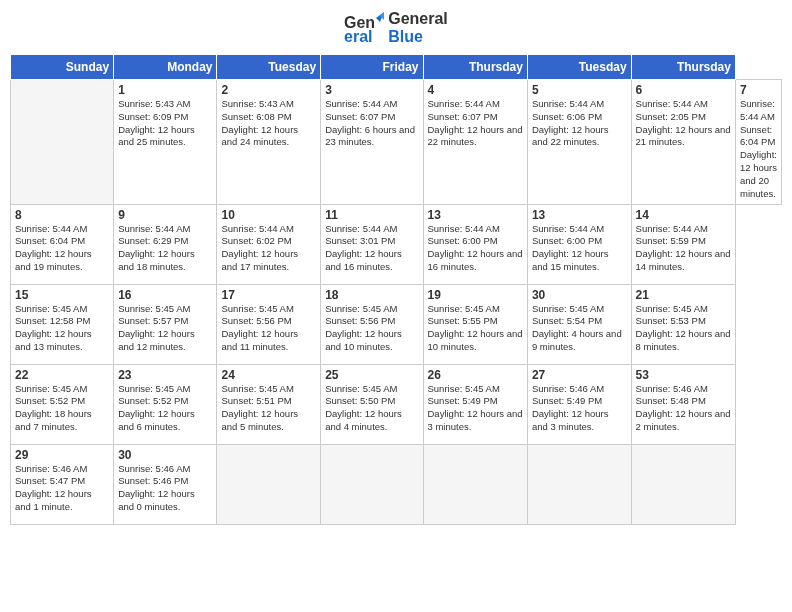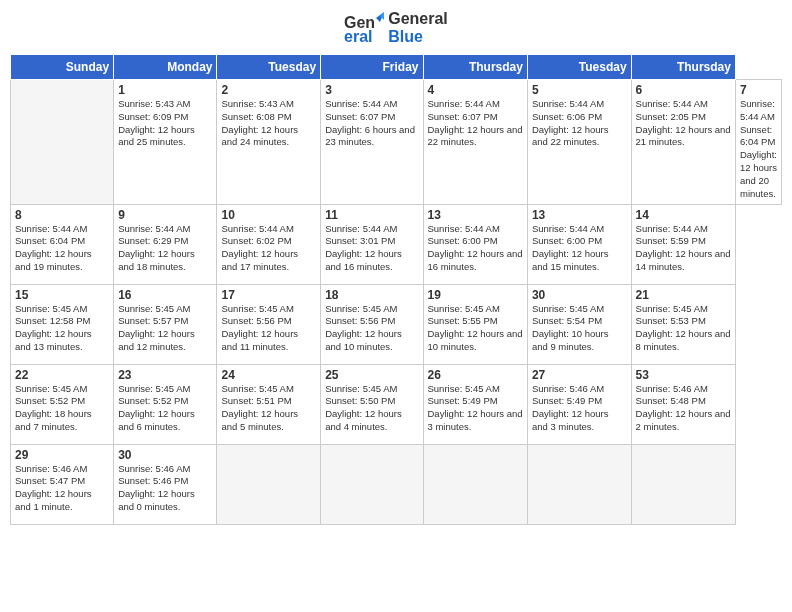--- a/index.html
+++ b/index.html
@@ -187,21 +187,21 @@
         <td>
           <span class="day-number">18</span>
           <div class="day-info"><span>Sunrise: 5:45 AM</span><br><span>Sunset: 5:56 PM</span><br><span>Daylight: 12 hours and 10 minutes.</span></div>
         </td>
         <td>
           <span class="day-number">19</span>
           <div class="day-info"><span>Sunrise: 5:45 AM</span><br><span>Sunset: 5:55 PM</span><br><span>Daylight: 12 hours and 10 minutes.</span></div>
         </td>
         <td>
           <span class="day-number">30</span>
-          <div class="day-info"><span>Sunrise: 5:45 AM</span><br><span>Sunset: 5:54 PM</span><br><span>Daylight: 10 hours and 9 minutes.</span></div>
+          <div class="day-info"><span>Sunrise: 5:45 AM</span><br><span>Sunset: 5:54 PM</span><br><span>Daylight: 4 hours and 9 minutes.</span></div>
         </td>
         <td>
           <span class="day-number">21</span>
           <div class="day-info"><span>Sunrise: 5:45 AM</span><br><span>Sunset: 5:53 PM</span><br><span>Daylight: 12 hours and 8 minutes.</span></div>
         </td>
       </tr>
       <tr>
         <td>
           <span class="day-number">22</span>
           <div class="day-info"><span>Sunrise: 5:45 AM</span><br><span>Sunset: 5:52 PM</span><br><span>Daylight: 18 hours and 7 minutes.</span></div>

